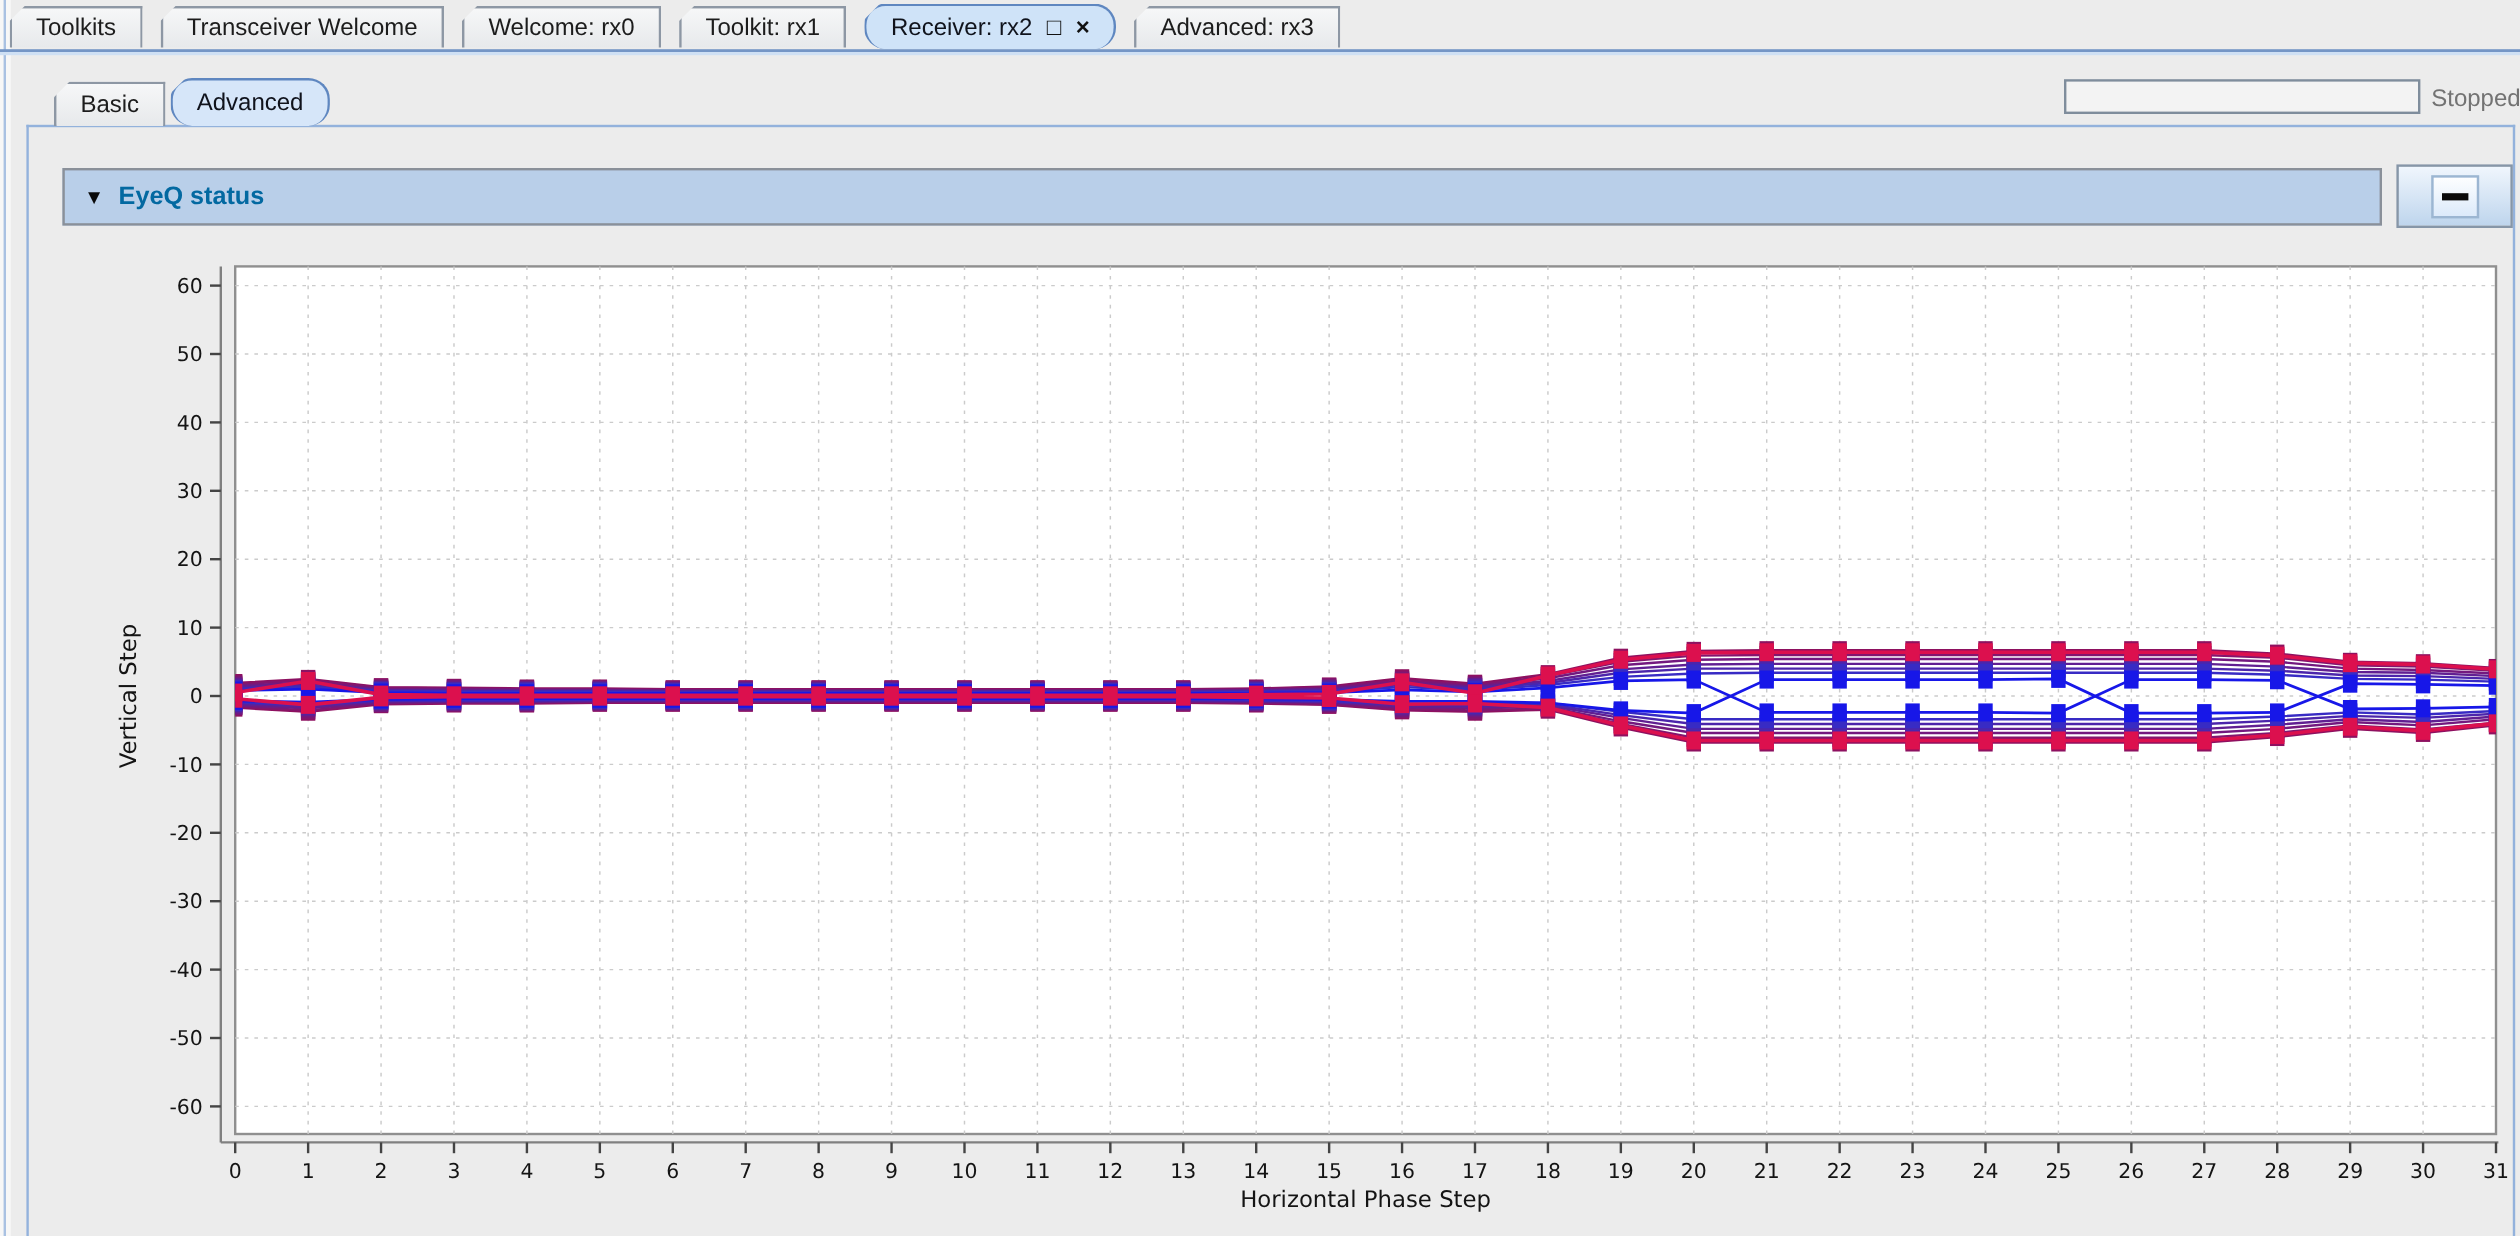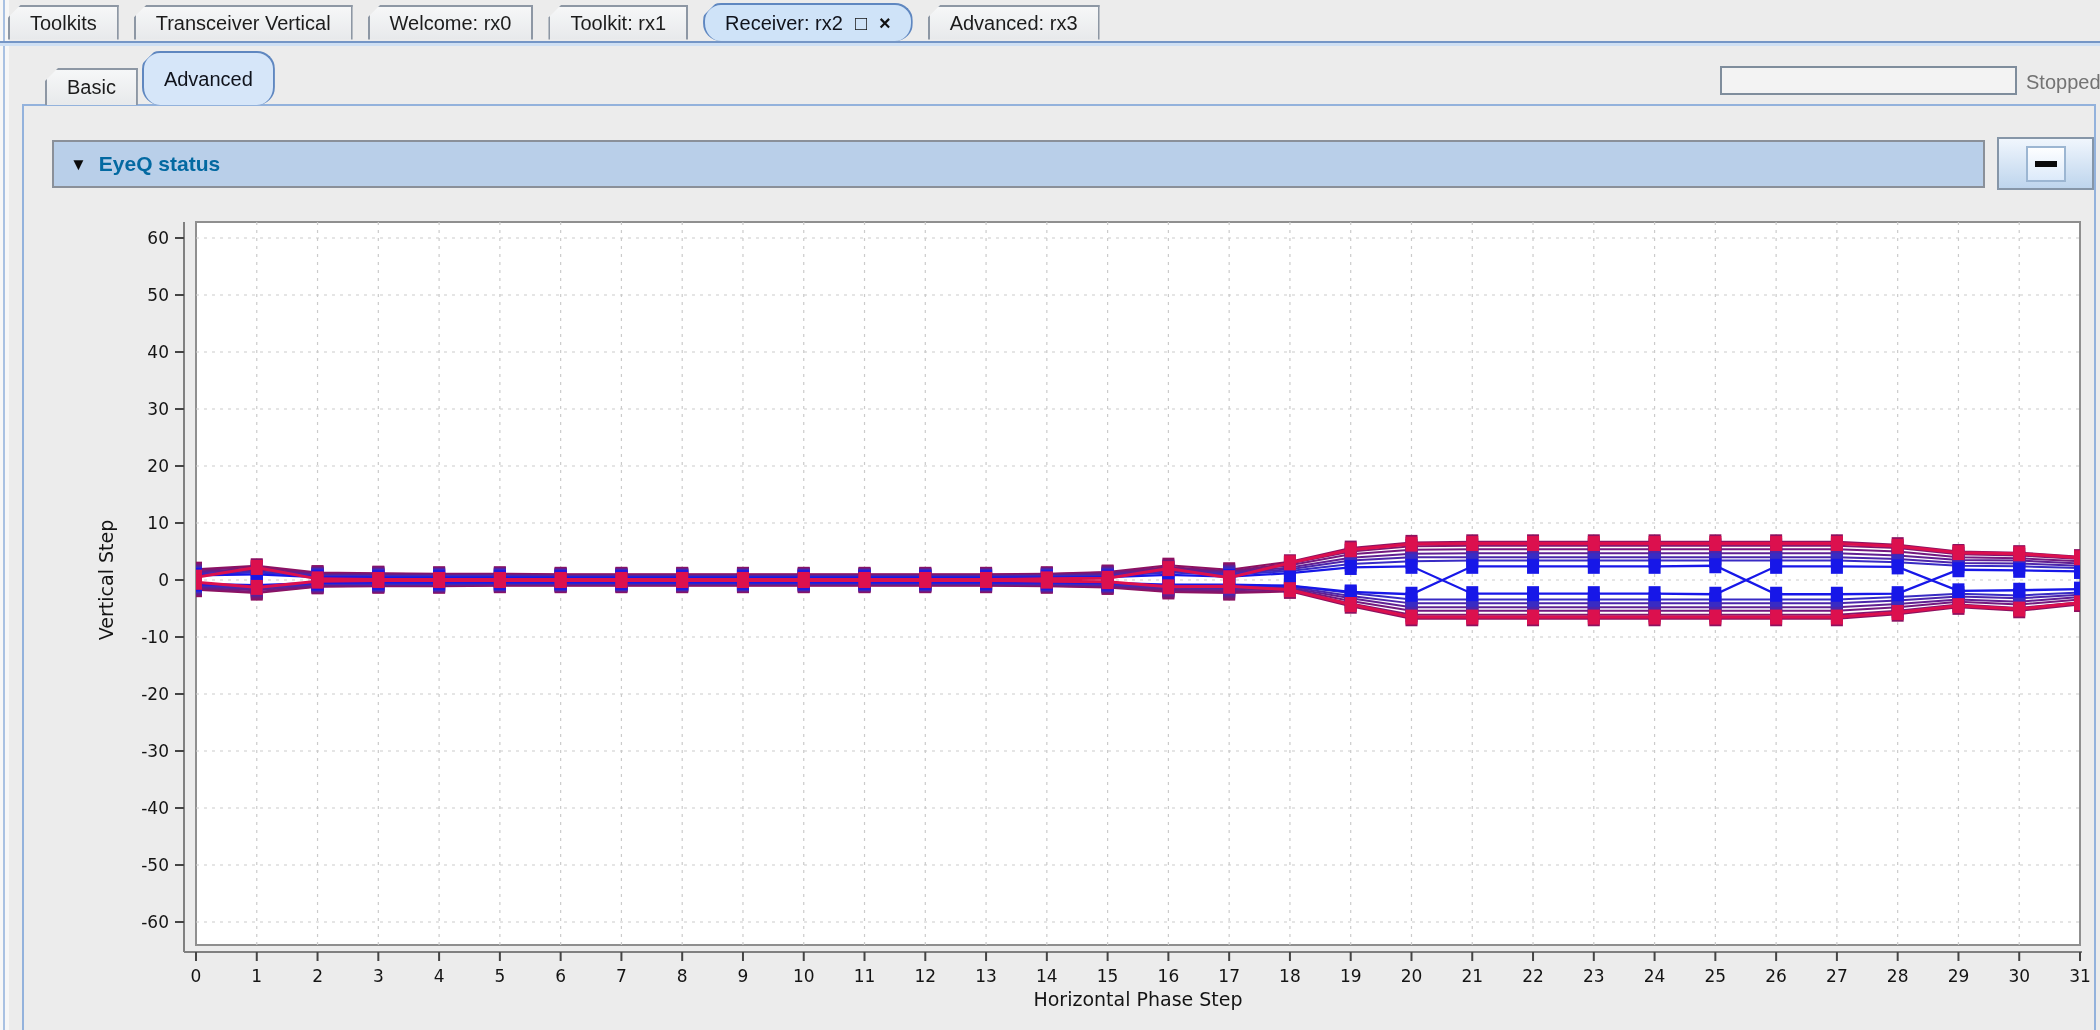--- a/index.html
+++ b/index.html
@@ -24,21 +24,21 @@
   .tabbar-underline { position:absolute; left:0; top:41px; width:2100px; height:5px;
                       background:linear-gradient(#7596c6 0 2px, #cfe0f4 2px 100%); }
 
   
   .content-panel { position:absolute; left:22px; top:104px; width:2074px; height:926px;
                    border:2px solid #93b2dc; border-bottom:none; background:#ececec; }
 
   
   .sub-tabs { position:absolute; left:45px; top:64px; height:41px; display:flex; gap:4px; align-items:flex-end; z-index:5; }
   .sub-tabs .tab { height:37px; line-height:35px; }
-  .sub-tabs .tab.active { height:54px; line-height:39px; background:#d6e6f9; }
+  .sub-tabs .tab.active { height:40px; line-height:39px; background:#d6e6f9; }
 
   
   .progress-bar { position:absolute; left:1720px; top:66px; width:297px; height:29px;
                   background:#f3f3f3; border:2px solid #7f8d9c; z-index:5; }
   .progress-fill { height:100%; background:#a8c4e4; width:0%; }
   .status-label { position:absolute; left:2026px; top:68px; width:74px; height:28px; overflow:hidden;
                   font-size:20px; color:#737373; line-height:28px; white-space:nowrap; z-index:5; }
 
   
   .eyeq-header { position:absolute; left:52px; top:140px; width:1933px; height:48px;
@@ -768,21 +768,21 @@
         <rect x="2074" y="595.3" width="12" height="15" fill="#dc104e"></rect>
       </g>
     </svg>
 
   <div class="win-edge">
     <div class="win-edge-line"></div>
   </div>
 
   <div class="main-tabs" id="main-tabs">
       <div class="tab"><span>Toolkits</span></div>
-      <div class="tab"><span>Transceiver Vertical</span></div>
+      <div class="tab"><span>Transceiver Welcome</span></div>
       <div class="tab"><span>Welcome: rx0</span></div>
       <div class="tab"><span>Toolkit: rx1</span></div>
       <div class="tab active">
         <span>Receiver: rx2</span>
         <span class="tab-ctrl">□</span>
         <span class="tab-ctrl">×</span>
       </div>
       <div class="tab"><span>Advanced: rx3</span></div>
     </div>
   <div class="tabbar-underline"></div>

